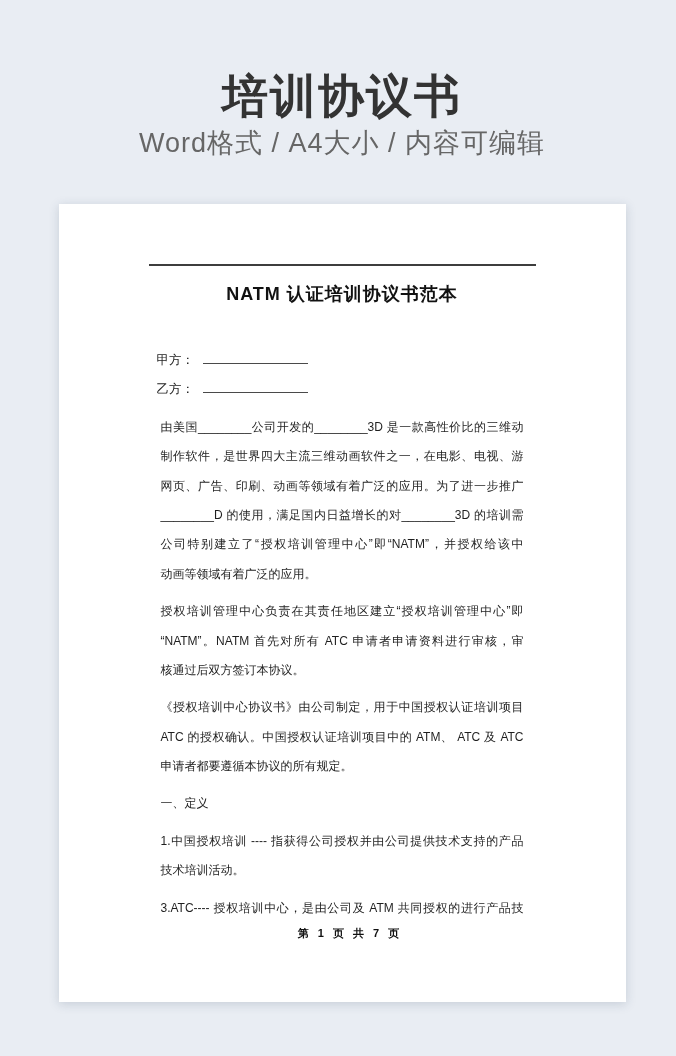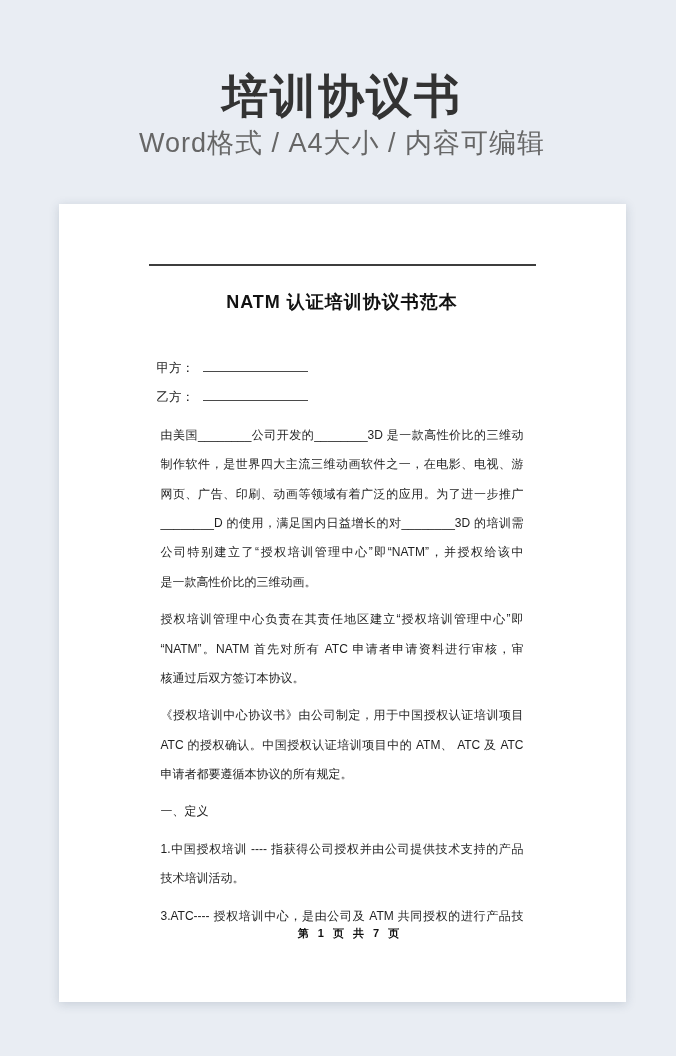--- a/index.html
+++ b/index.html
@@ -34,21 +34,21 @@
     padding: 0 90px;
     overflow: hidden;
   }
   .doc-rule {
     margin-top: 60px;
     border-top: 2px solid #3d3d3d;
     width: 100%;
     height: 0;
   }
   .doc-heading {
-    margin-top: 12px;
+    margin-top: 4px;
     text-align: center;
     font-size: 18px;
     line-height: 24px;
     font-weight: bold;
     color: #111111;
     letter-spacing: 1px;
   }
   .party-row {
     line-height: 29.4px;
     height: 29.4px;
@@ -111,21 +111,21 @@
       <span>乙方：</span><span class="blank-line"></span>
     </div>
 
     <div class="doc-body">
         <div class="para">
           <div class="bodyline">由美国________公司开发的________3D 是一款高性价比的三维动画</div>
           <div class="bodyline">制作软件，是世界四大主流三维动画软件之一，在电影、电视、游戏、</div>
           <div class="bodyline">网页、广告、印刷、动画等领域有着广泛的应用。为了进一步推广</div>
           <div class="bodyline">________D 的使用，满足国内日益增长的对________3D 的培训需求，</div>
           <div class="bodyline">公司特别建立了“授权培训管理中心”即“NATM”，并授权给该中</div>
-          <div class="bodyline lastline">是一款高性价比的三维动画。</div>
+          <div class="bodyline lastline">动画等领域有着广泛的应用。</div>
         </div>
         <div class="para">
           <div class="bodyline">授权培训管理中心负责在其责任地区建立“授权培训管理中心”即</div>
           <div class="bodyline">“NATM”。NATM 首先对所有 ATC 申请者申请资料进行审核，审</div>
           <div class="bodyline lastline">核通过后双方签订本协议。</div>
         </div>
         <div class="para">
           <div class="bodyline">《授权培训中心协议书》由公司制定，用于中国授权认证培训项目中，</div>
           <div class="bodyline">ATC 的授权确认。中国授权认证培训项目中的 ATM、 ATC 及 ATC</div>
           <div class="bodyline lastline">申请者都要遵循本协议的所有规定。</div>

